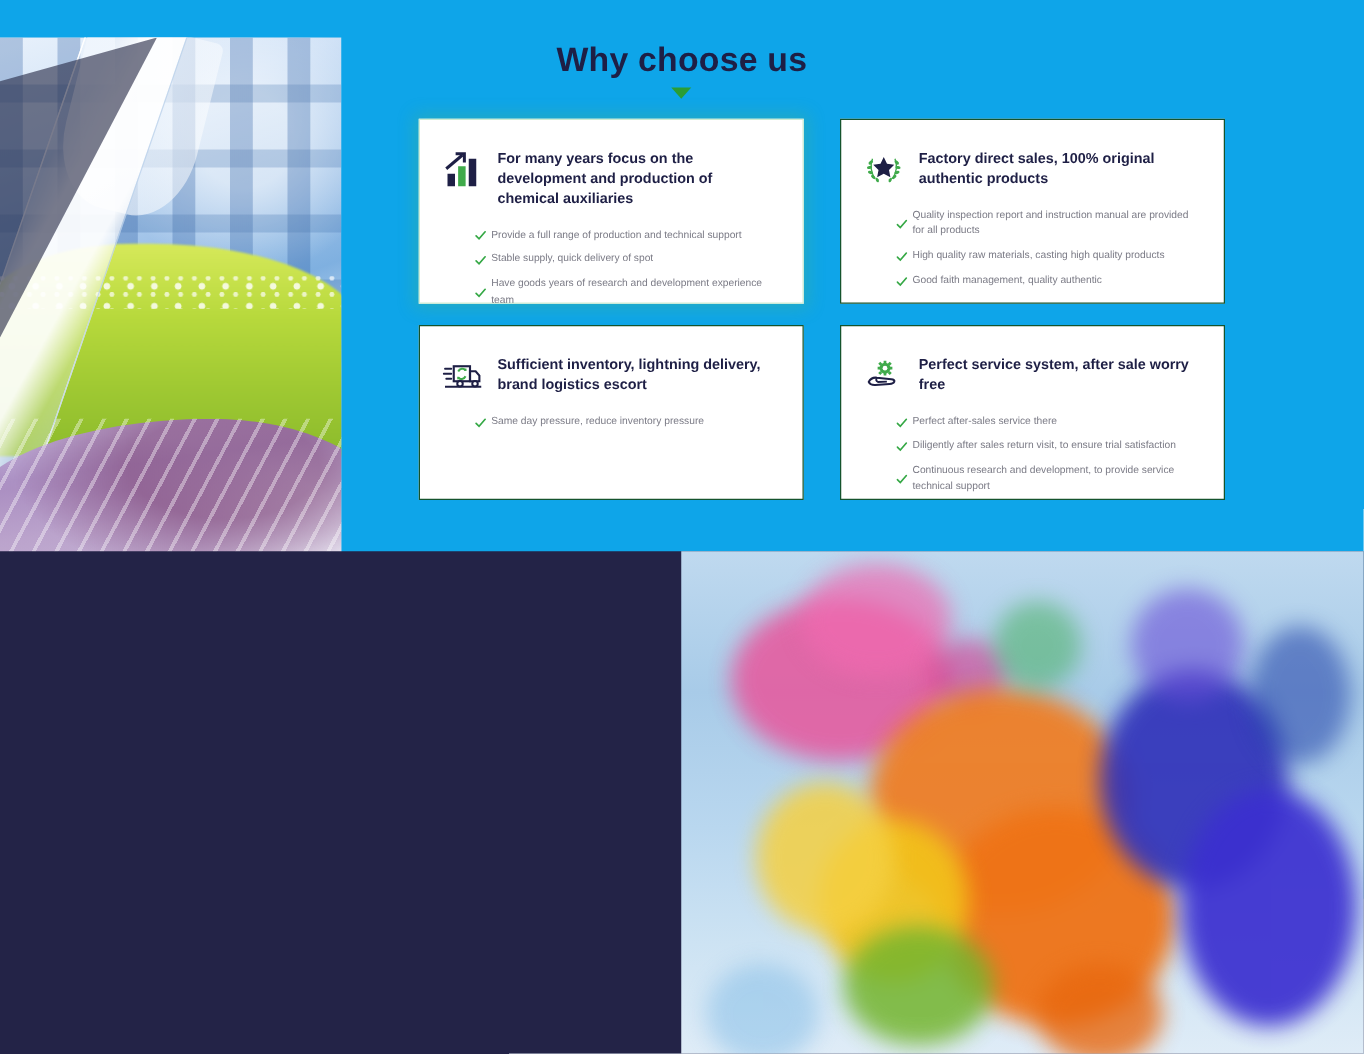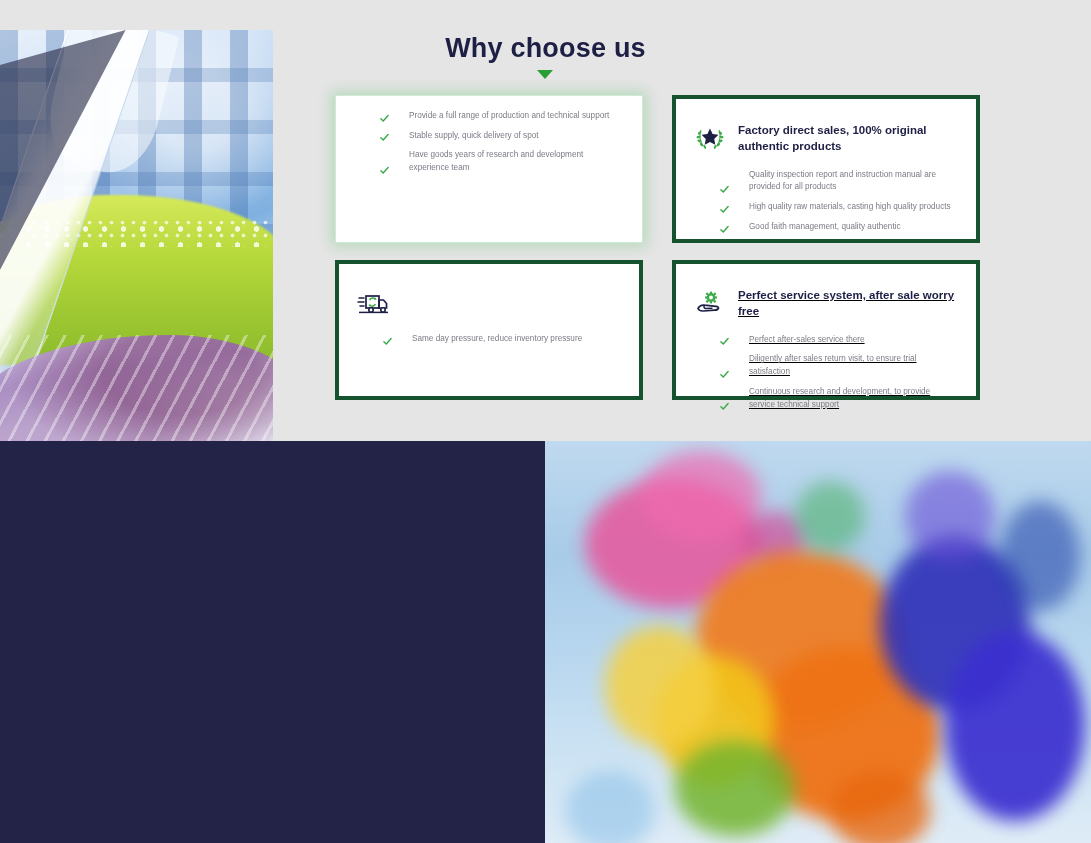--- a/index.html
+++ b/index.html
@@ -2,21 +2,21 @@
 <html><head>
 <meta charset="utf-8">
 <style>
   * { box-sizing: border-box; margin: 0; padding: 0; }
   html, body {
     width: 1091px; height: 843px;
     font-family: "Liberation Sans", sans-serif;
     background: #ffffff;
     overflow: hidden;
   }
-  .page { position: relative; width: 1091px; height: 719px; background:#e5e5e5; }
+  .page { position: relative; width: 1091px; height: 719px; background:#0ea5e9; }
 
   
   .lab-photo {
     position: absolute; left: 0; top: 30px; width: 273px; height: 455px;
     overflow: hidden;
     background:
       radial-gradient(circle at 72% 18%, rgba(255,255,255,.55) 0 9%, rgba(255,255,255,0) 26%),
       linear-gradient(160deg,#e8f1fb 0%, #cfe1f6 18%, #9fc2e8 38%, #7fb0e0 50%, #b6d3ef 60%, #ffffff 66%, #c7d9ef 74%, #ffffff 100%);
   }
   .lab-grid {
@@ -80,35 +80,35 @@
   }
   .why-arrow{
     position:absolute; left:537px; top:70px; width:0; height:0;
     border-left:8px solid transparent; border-right:8px solid transparent;
     border-top:9px solid #2a9d35;
   }
 
   
   .cards{ position:absolute; left:335px; top:95px; width:645px; }
   .card{
-    position:absolute; width:308px; background:#fff; border:4px solid #14532d;
+    position:absolute; width:308px; background:#fff; border:1px solid #14532d;
   }
   .card.c1{ left:0;   top:0;   height:148px; border:1px solid #cdecd2;
             box-shadow:0 0 13px 4px rgba(86,186,104,.30); }
   .card.c2{ left:337px; top:0;  height:148px; }
   .card.c3{ left:0;   top:165px; height:140px; }
-  .card.c4{ left:337px; top:165px; height:140px;text-decoration:underline; }
+  .card.c4{ left:337px; top:165px; height:140px; }
 
   .card-head{ display:flex; align-items:flex-start; padding:22px 20px 0 18px; gap:12px; }
   .card-icon{ width:32px; height:32px; flex:0 0 32px; margin-top:1px; }
   .card-title{
     font-size:11.5px; font-weight:bold; color:#1e1f45; line-height:1.38; padding-top:2px;
   }
   .bullets{ padding:14px 20px 0 44px; }
-  .bullet{ display:flex; gap:20px; margin-bottom:7px; align-items:flex-end; }
+  .bullet{ display:flex; gap:4px; margin-bottom:7px; align-items:center; }
   .check{ flex:0 0 9px; width:9px; height:9px; margin-top:2px; color:#35a845; }
   .check svg{ display:block; }
   .bullet-text{ font-size:8.2px; color:#7b7b86; line-height:1.55; }
 
   
   .hero{ position:absolute; left:0; top:441px; width:1091px; height:402px; background:#232347; }
   .hero-img{
     position:absolute; left:545px; top:0; width:546px; height:402px; overflow:hidden;
     background: linear-gradient(180deg,#bfd9ef 0%, #a8cbe8 28%, #b9d7ef 55%, #cde3f3 78%, #dfecf7 100%);
   }
@@ -128,20 +128,32 @@
     <div class="lab-glove"></div>
     <div class="lab-diagonal"></div>
   </div>
 
   <div class="why-title">Why choose us</div>
   <div class="why-arrow"></div>
 
   <div class="cards">
 
     <div class="card c1">
+      <div class="card-head">
+        <span class="card-icon">
+          <svg viewBox="0 0 32 32" width="32" height="32">
+            <rect x="4" y="20" width="6" height="10" fill="#1e1f45"></rect>
+            <rect x="12.5" y="14" width="6" height="16" fill="#3faa4a"></rect>
+            <rect x="21" y="8" width="6" height="22" fill="#1e1f45"></rect>
+            <path d="M3 16 L16 5" stroke="#1e1f45" stroke-width="2.4" fill="none"></path>
+            <path d="M10.5 4 L17.5 4 L17.5 11" stroke="#1e1f45" stroke-width="2.4" fill="none" stroke-linejoin="miter"></path>
+          </svg>
+        </span>
+        <div class="card-title">For many years focus on the development and production of chemical auxiliaries</div>
+      </div>
       <div class="bullets">
         <div class="bullet">
           <span class="check">
               <svg width="9" height="9" viewBox="0 0 10 10">
                 <path d="M1 5.2 L3.6 7.8 L9 1.6" stroke="#35a845" stroke-width="1.5" fill="none" stroke-linecap="round"></path>
               </svg>
             </span>
           <span class="bullet-text">Provide a full range of production and technical support</span>
         </div>
         <div class="bullet">
@@ -223,20 +235,21 @@
             <circle cx="14" cy="23" r="2.2" stroke="#1e1f45" stroke-width="1.6" fill="#fff"></circle>
             <circle cx="26" cy="23" r="2.2" stroke="#1e1f45" stroke-width="1.6" fill="#fff"></circle>
             <path d="M2 25.4 L31 25.4" stroke="#1e1f45" stroke-width="1.5"></path>
             <path d="M2 11 L7 11 M1 15 L7 15 M3 19 L7 19" stroke="#1e1f45" stroke-width="1.5" stroke-linecap="round"></path>
             <path d="M12.6 13.2 A3.6 3.6 0 0 1 18.6 12.2" stroke="#3faa4a" stroke-width="1.6" fill="none"></path>
             <path d="M18.4 17 A3.6 3.6 0 0 1 12.4 18" stroke="#3faa4a" stroke-width="1.6" fill="none"></path>
             <path d="M18.9 10.4 L19.3 12.8 L16.9 12.6 Z" fill="#3faa4a"></path>
             <path d="M12.1 19.8 L11.7 17.4 L14.1 17.6 Z" fill="#3faa4a"></path>
           </svg>
         </span>
+        <div class="card-title">Sufficient inventory, lightning delivery, brand logistics escort</div>
       </div>
       <div class="bullets">
         <div class="bullet">
           <span class="check">
               <svg width="9" height="9" viewBox="0 0 10 10">
                 <path d="M1 5.2 L3.6 7.8 L9 1.6" stroke="#35a845" stroke-width="1.5" fill="none" stroke-linecap="round"></path>
               </svg>
             </span>
           <span class="bullet-text">Same day pressure, reduce inventory pressure</span>
         </div>

